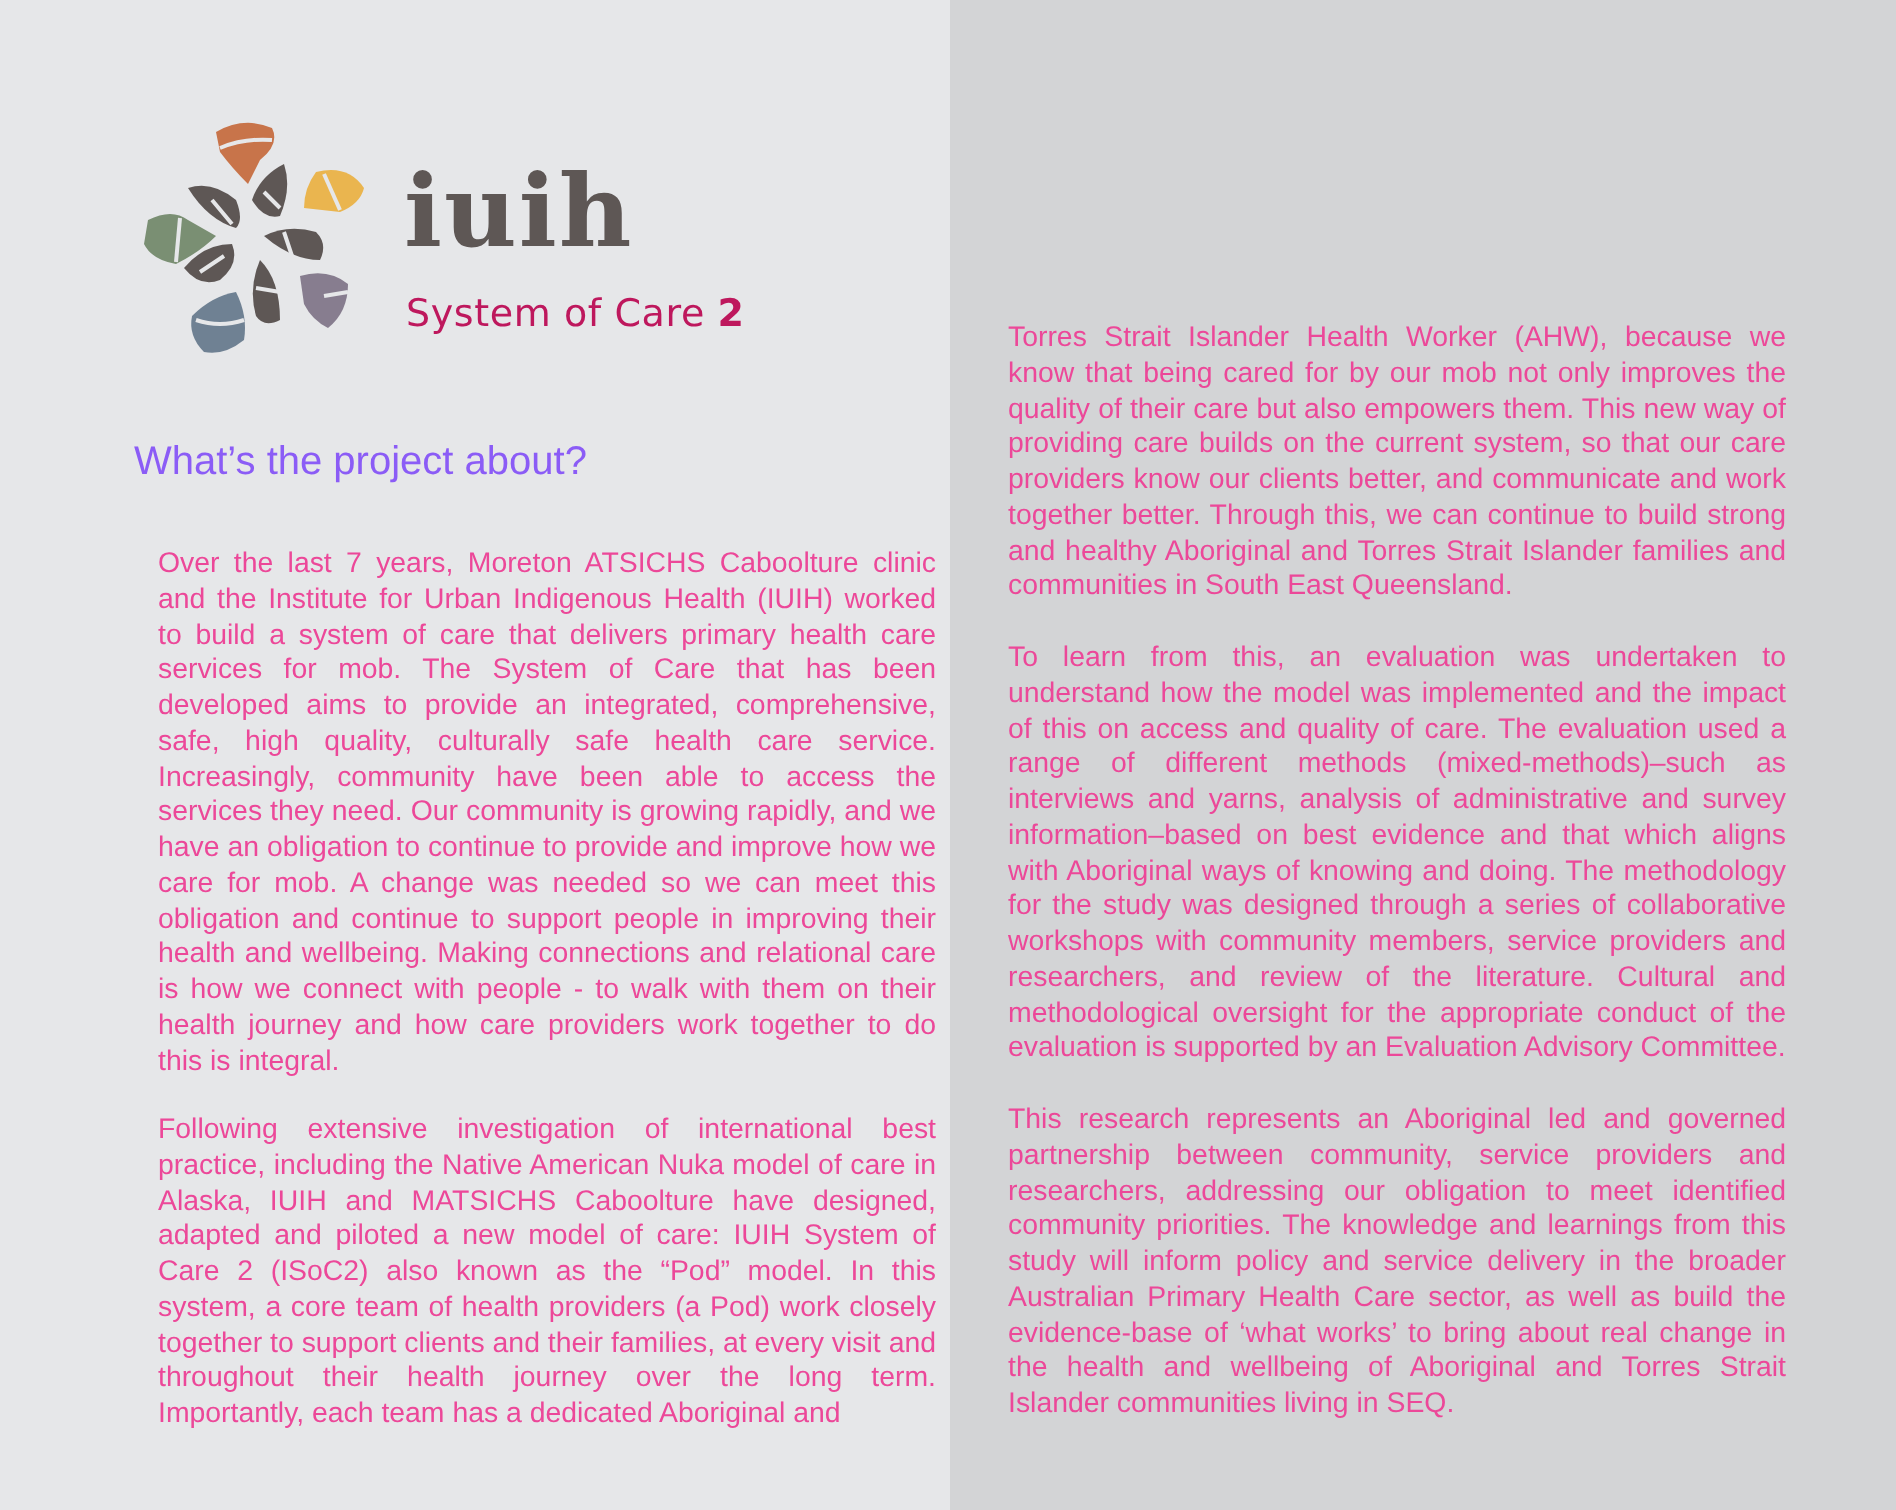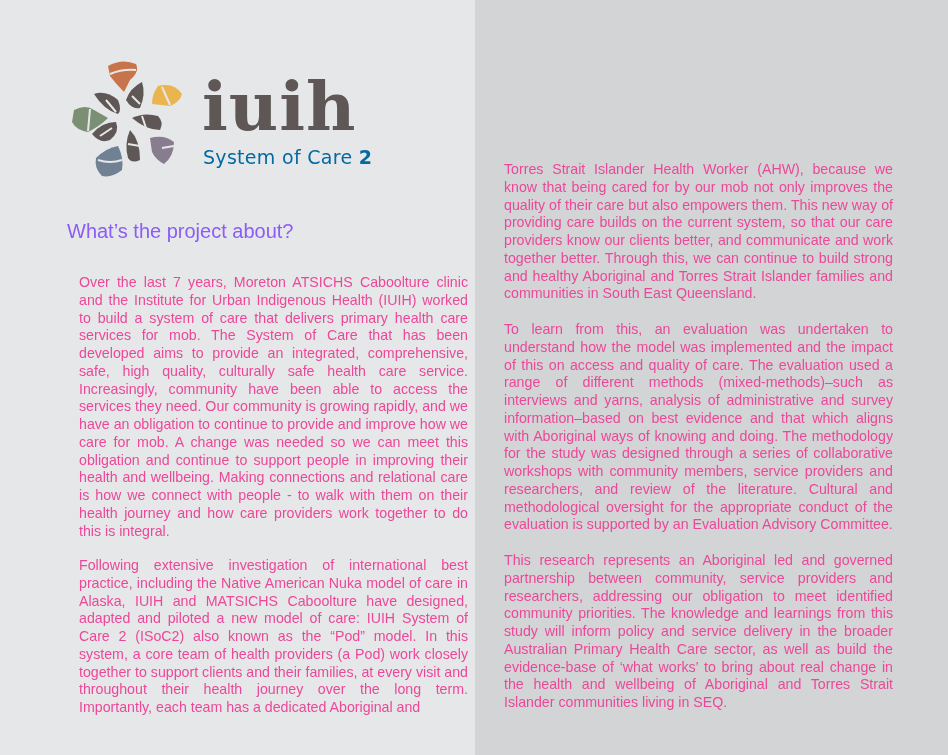--- a/index.html
+++ b/index.html
@@ -16,27 +16,27 @@
     position:absolute; left:475px; top:0; width:473px; height:755px;
     background:#d3d4d6;
   }
   .logo {
     position:absolute; left:66px; top:60px; width:320px; height:120px;
   }
   .logo-mark { position:absolute; left:0; top:0; width:122px; height:120px; }
   .logo-word {
     position:absolute; left:136px; top:6px;
     font-family: "DejaVu Serif", "Liberation Serif", serif;
-    font-weight:bold; font-size:68px; line-height:80px; letter-spacing:1px;
+    font-weight:bold; font-size:50px; line-height:80px; letter-spacing:1px;
     color:#5e5755;
   }
   .logo-sub {
     position:absolute; left:137px; top:86px;
     font-family: "DejaVu Sans", "Liberation Sans", sans-serif;
-    font-size:19px; line-height:22px; color:#0369a1; letter-spacing:0.3px;
+    font-size:19px; line-height:22px; color:#be185d; letter-spacing:0.3px;
   }
   .logo-sub b { font-weight:bold; }
   .heading {
     position:absolute; left:67px; top:219px;
     font-size:20px; line-height:24px; color:#8b5cf6; font-weight:normal; margin:0;
   }
   .para {
     position:absolute; margin:12px;
     font-size:14.2px; line-height:17.75px; text-align:justify;
     color:#ec4899;

